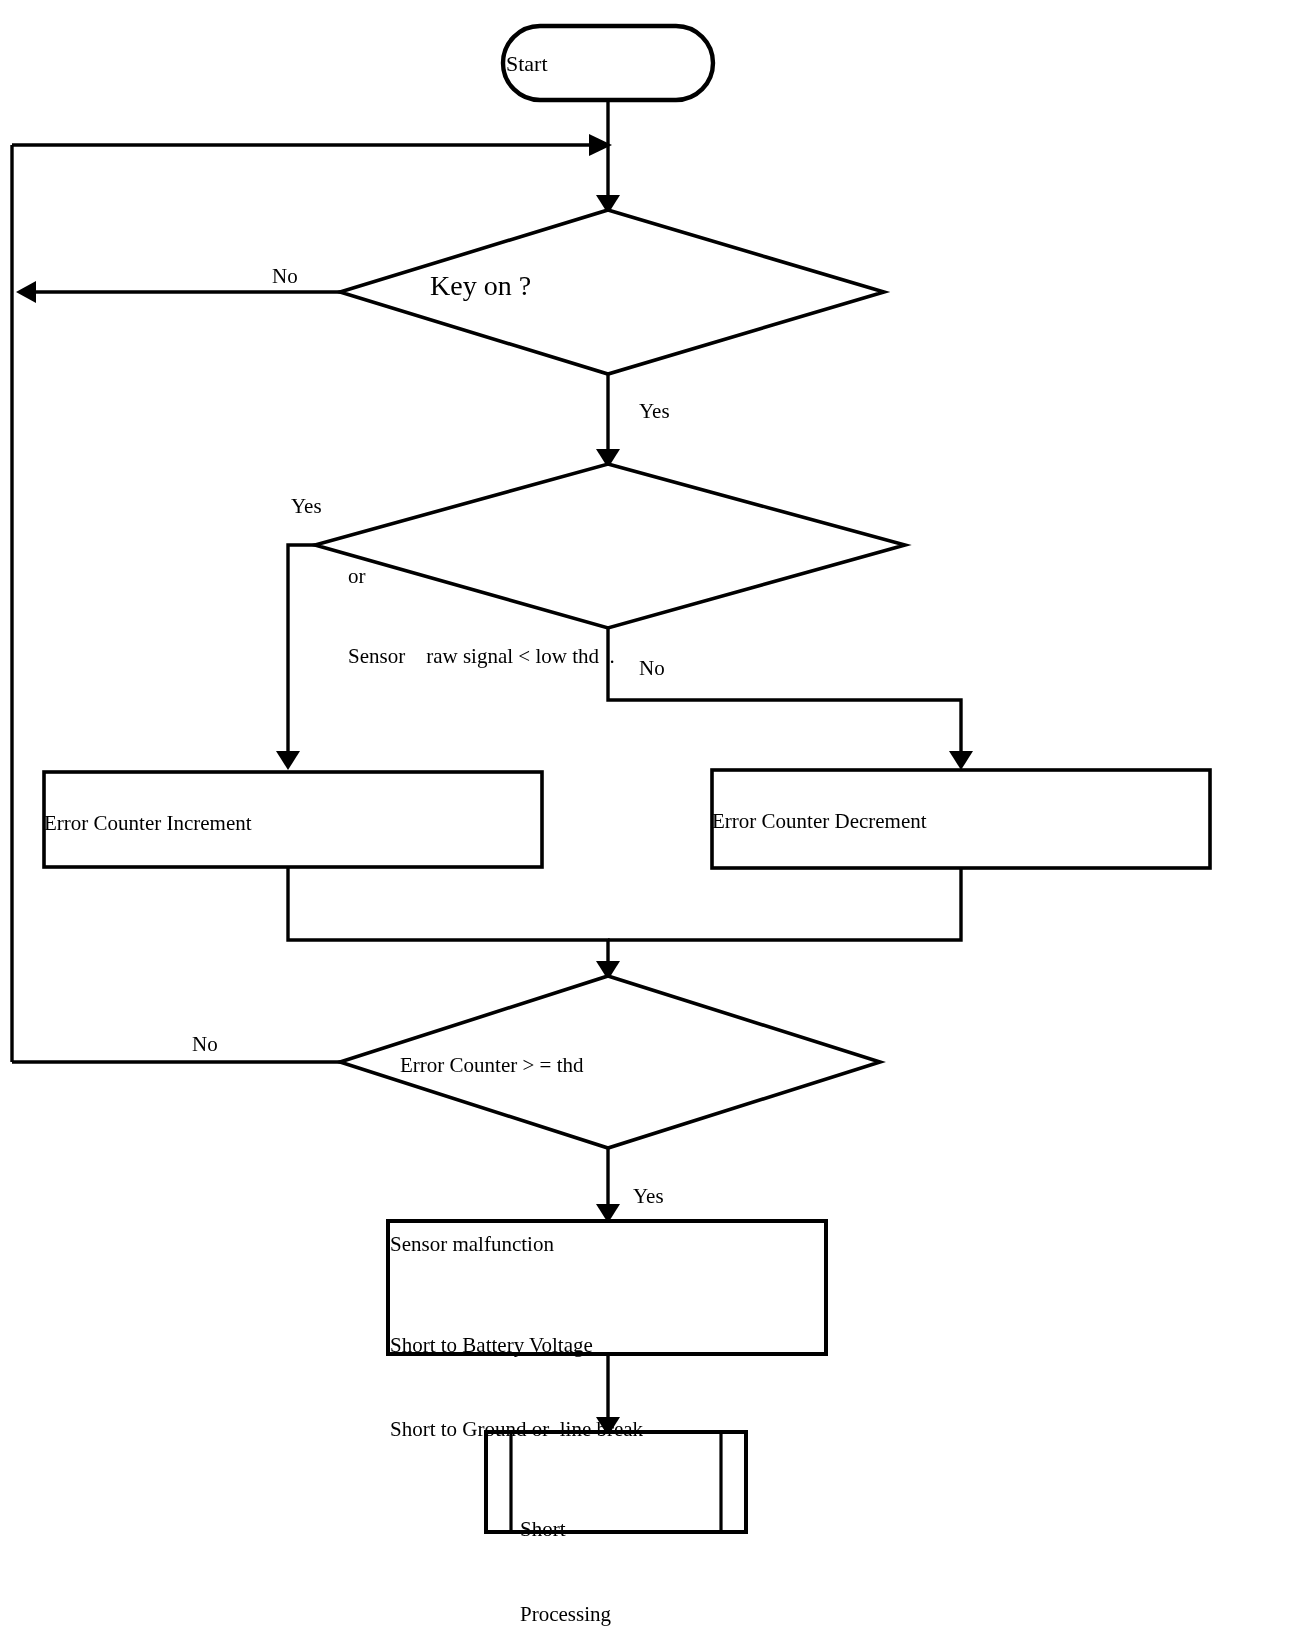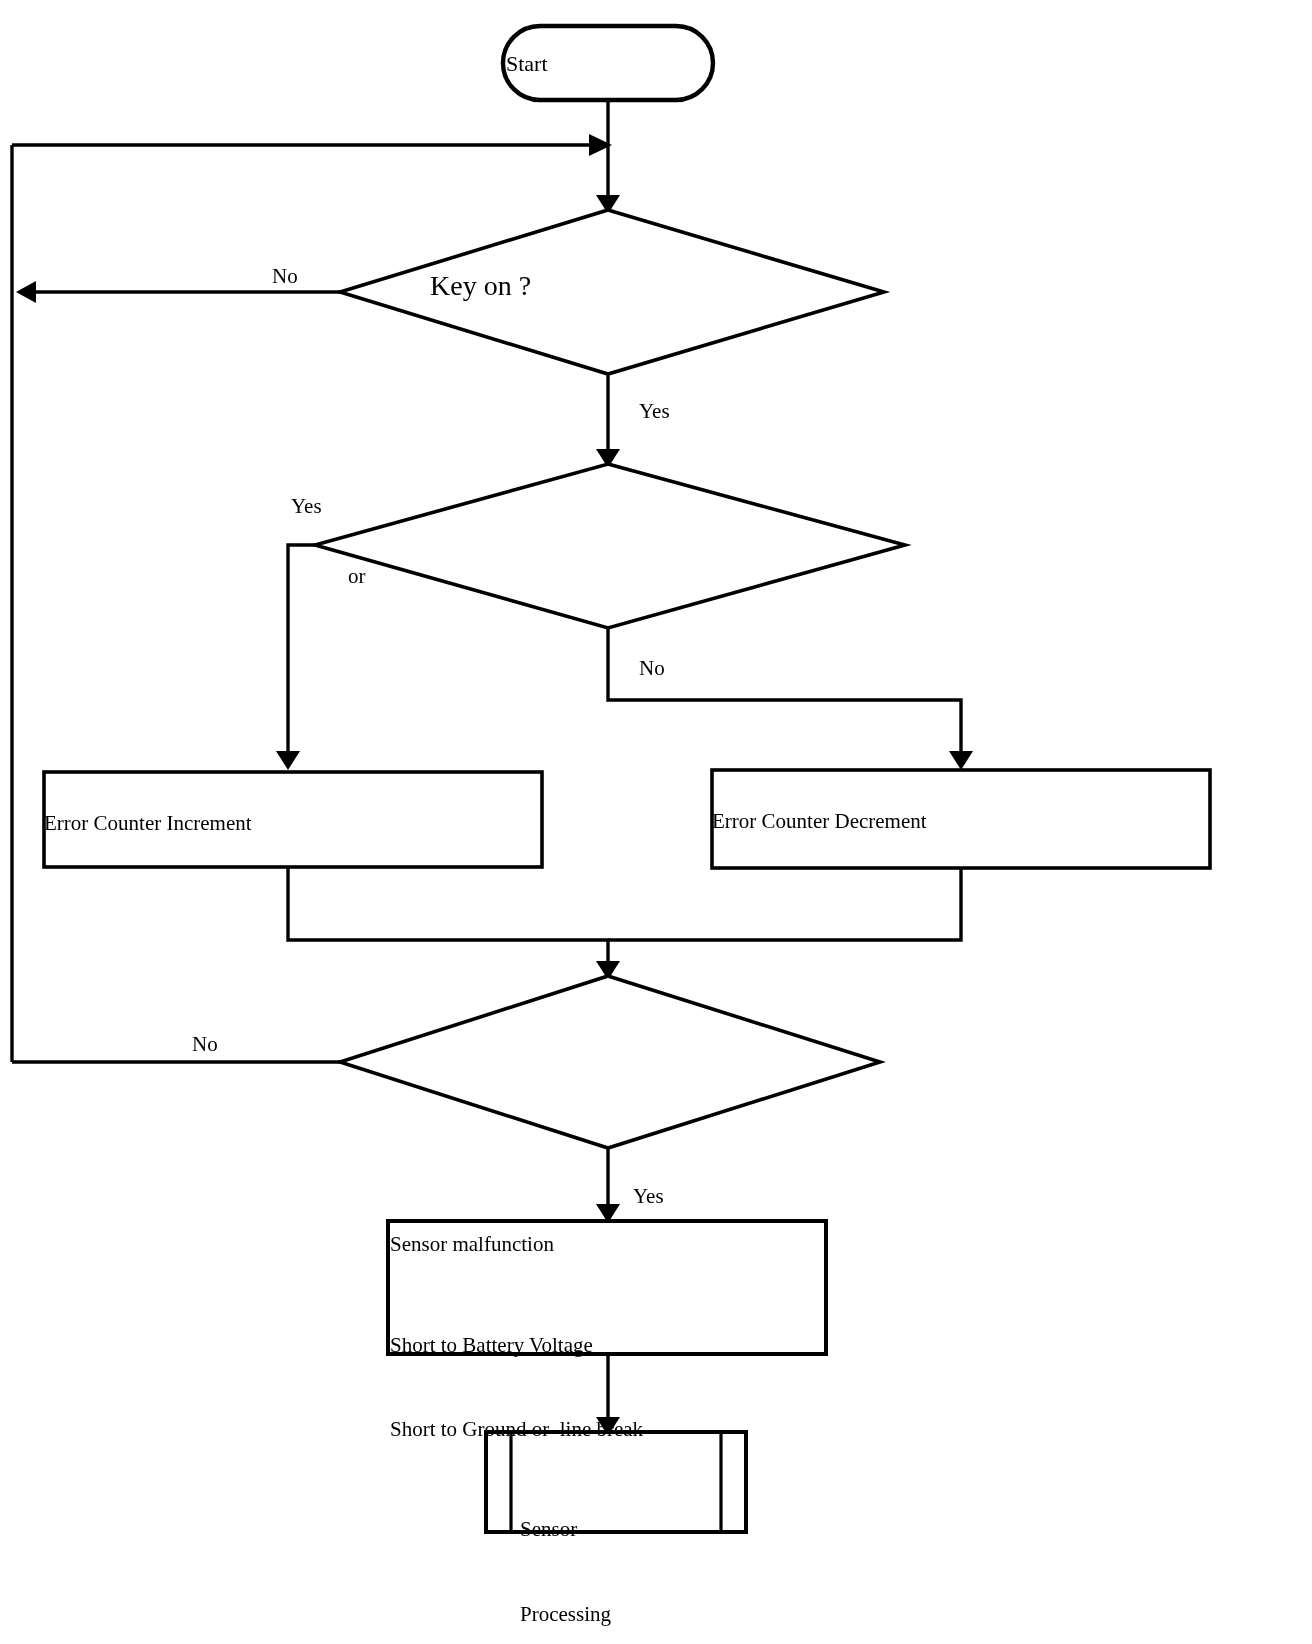--- a/index.html
+++ b/index.html
@@ -127,35 +127,37 @@
       <path d="M 721 1432 L 721 1532" stroke-width="3.2"></path>
     </g>
   </svg>
 
   <div class="node-text t-start">Start</div>
 
   <div class="node-text t-keyon">Key on ?</div>
 
   <div class="node-text t-sensor">
     <div>or</div>
+    <div>Sensor    raw signal &lt; low thd  .</div>
   </div>
 
   <div class="node-text t-inc">Error Counter Increment</div>
 
   <div class="node-text t-dec">Error Counter Decrement</div>
 
+  <div class="node-text t-errcnt">Error Counter &gt; = thd</div>
 
   <div class="node-text t-malf-1">Sensor malfunction</div>
   <div class="node-text t-malf-2">
     <div>Short to Battery Voltage</div>
     <div>Short to Ground or  line break</div>
   </div>
 
   <div class="node-text t-fault">
-    <div>Sensor</div>
+    <div>Short</div>
     <div>Processing</div>
   </div>
 
   <div class="edge-label l-no-1">No</div>
   <div class="edge-label l-yes-1">Yes</div>
   <div class="edge-label l-yes-2">Yes</div>
   <div class="edge-label l-no-2">No</div>
   <div class="edge-label l-no-3">No</div>
   <div class="edge-label l-yes-3">Yes</div>
 

